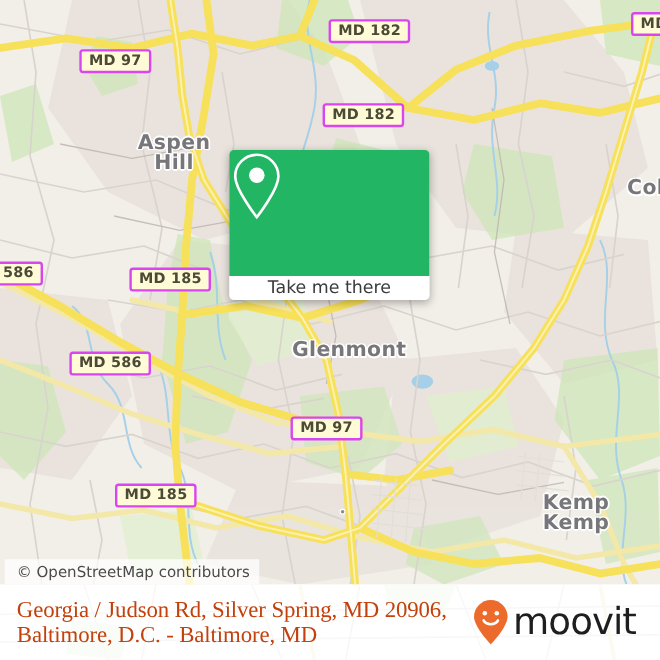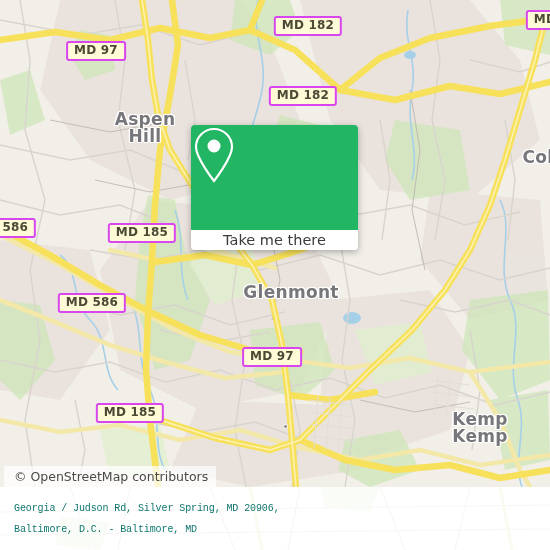--- a/index.html
+++ b/index.html
@@ -108,23 +108,23 @@
   }
   #bottom-watermark {
     position: absolute; left: 0; top: 0;
     width: 550px; height: 63px;
     opacity: .14;
     pointer-events: none;
   }
   #address {
     position: relative;
     flex: 1 1 auto;
-    color: #0f766e;
-    font-family: Liberation Mono, monospace;
-    font-size: 10px;
+    color: #c2410c;
+    font-family: Liberation Serif, serif;
+    font-size: 19px;
     line-height: 21px;
     letter-spacing: -.1px;
   }
   #brand {
     position: relative;
     flex: 0 0 auto;
     display: flex; align-items: center; gap: 4px;
     padding-right: 6px;
   }
   #brand-name {
@@ -327,16 +327,25 @@
         <path d="M320,0 L380,0 L370,25 L325,20 Z"></path>
         <path d="M60,30 L110,35 L100,63 L55,58 Z"></path>
       </g>
     </svg>
 
     <div id="address">
       <div>Georgia / Judson Rd, Silver Spring, MD 20906,</div>
       <div>Baltimore, D.C. - Baltimore, MD</div>
     </div>
 
+    <div id="brand">
+      <svg width="30" height="40" viewBox="0 0 30 40">
+        <path d="M15 1 C7.3 1 1 7.3 1 15 C1 23.5 15 38 15 38 C15 38 29 23.5 29 15 C29 7.3 22.7 1 15 1 Z" fill="#ec6a2b"></path>
+        <circle cx="10" cy="12" r="1.9" fill="#ffffff"></circle>
+        <circle cx="20" cy="12" r="1.9" fill="#ffffff"></circle>
+        <path d="M9 18 C11 22.2 19 22.2 21 18" fill="none" stroke="#ffffff" stroke-width="2.1" stroke-linecap="round"></path>
+      </svg>
+      <span id="brand-name">moovit</span>
+    </div>
 
   </div>
 
 </div>
 
 </body></html>

